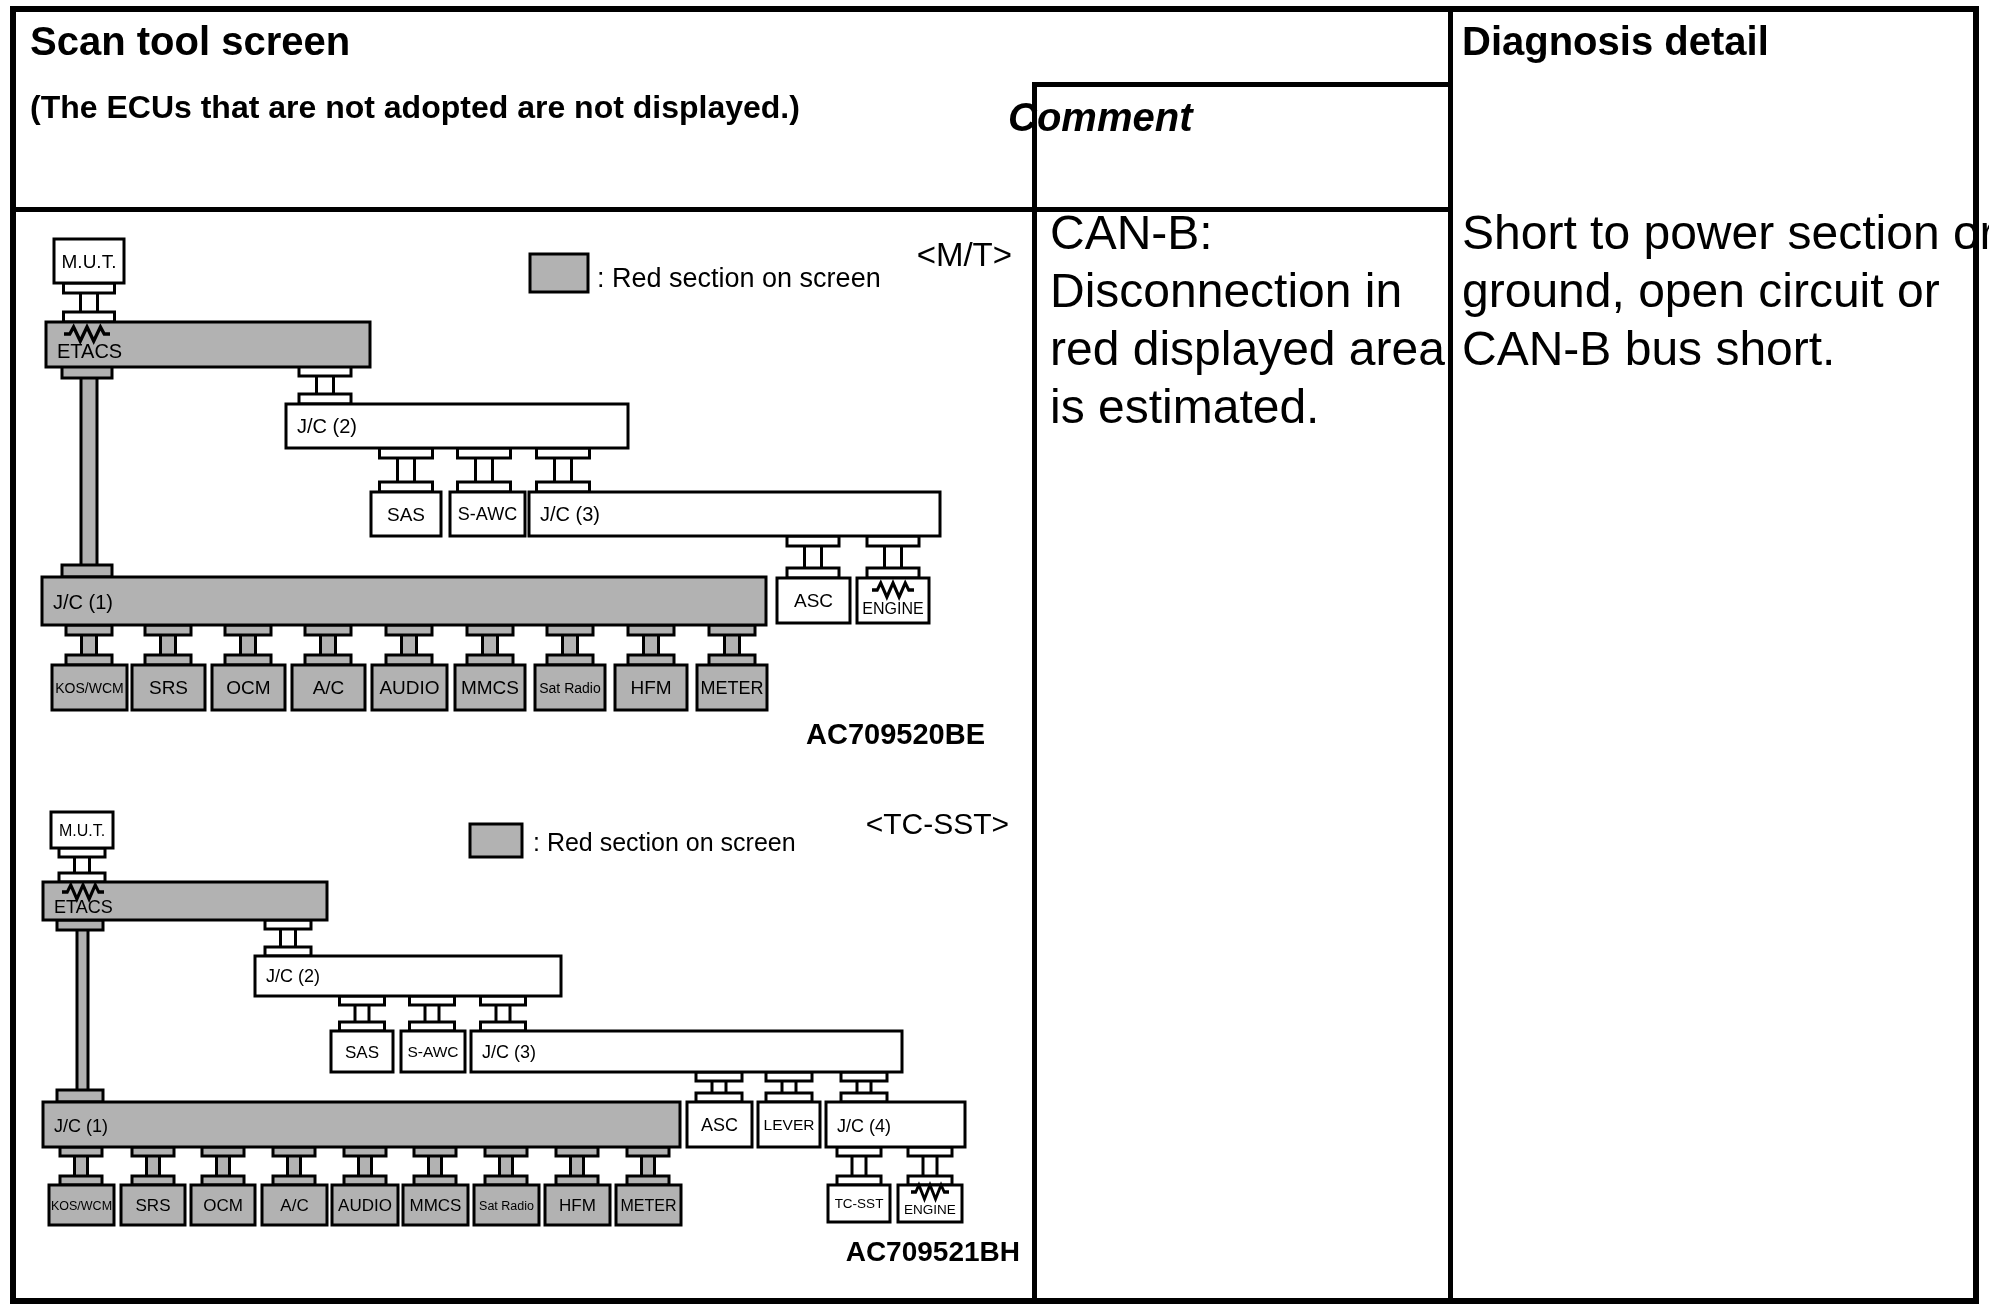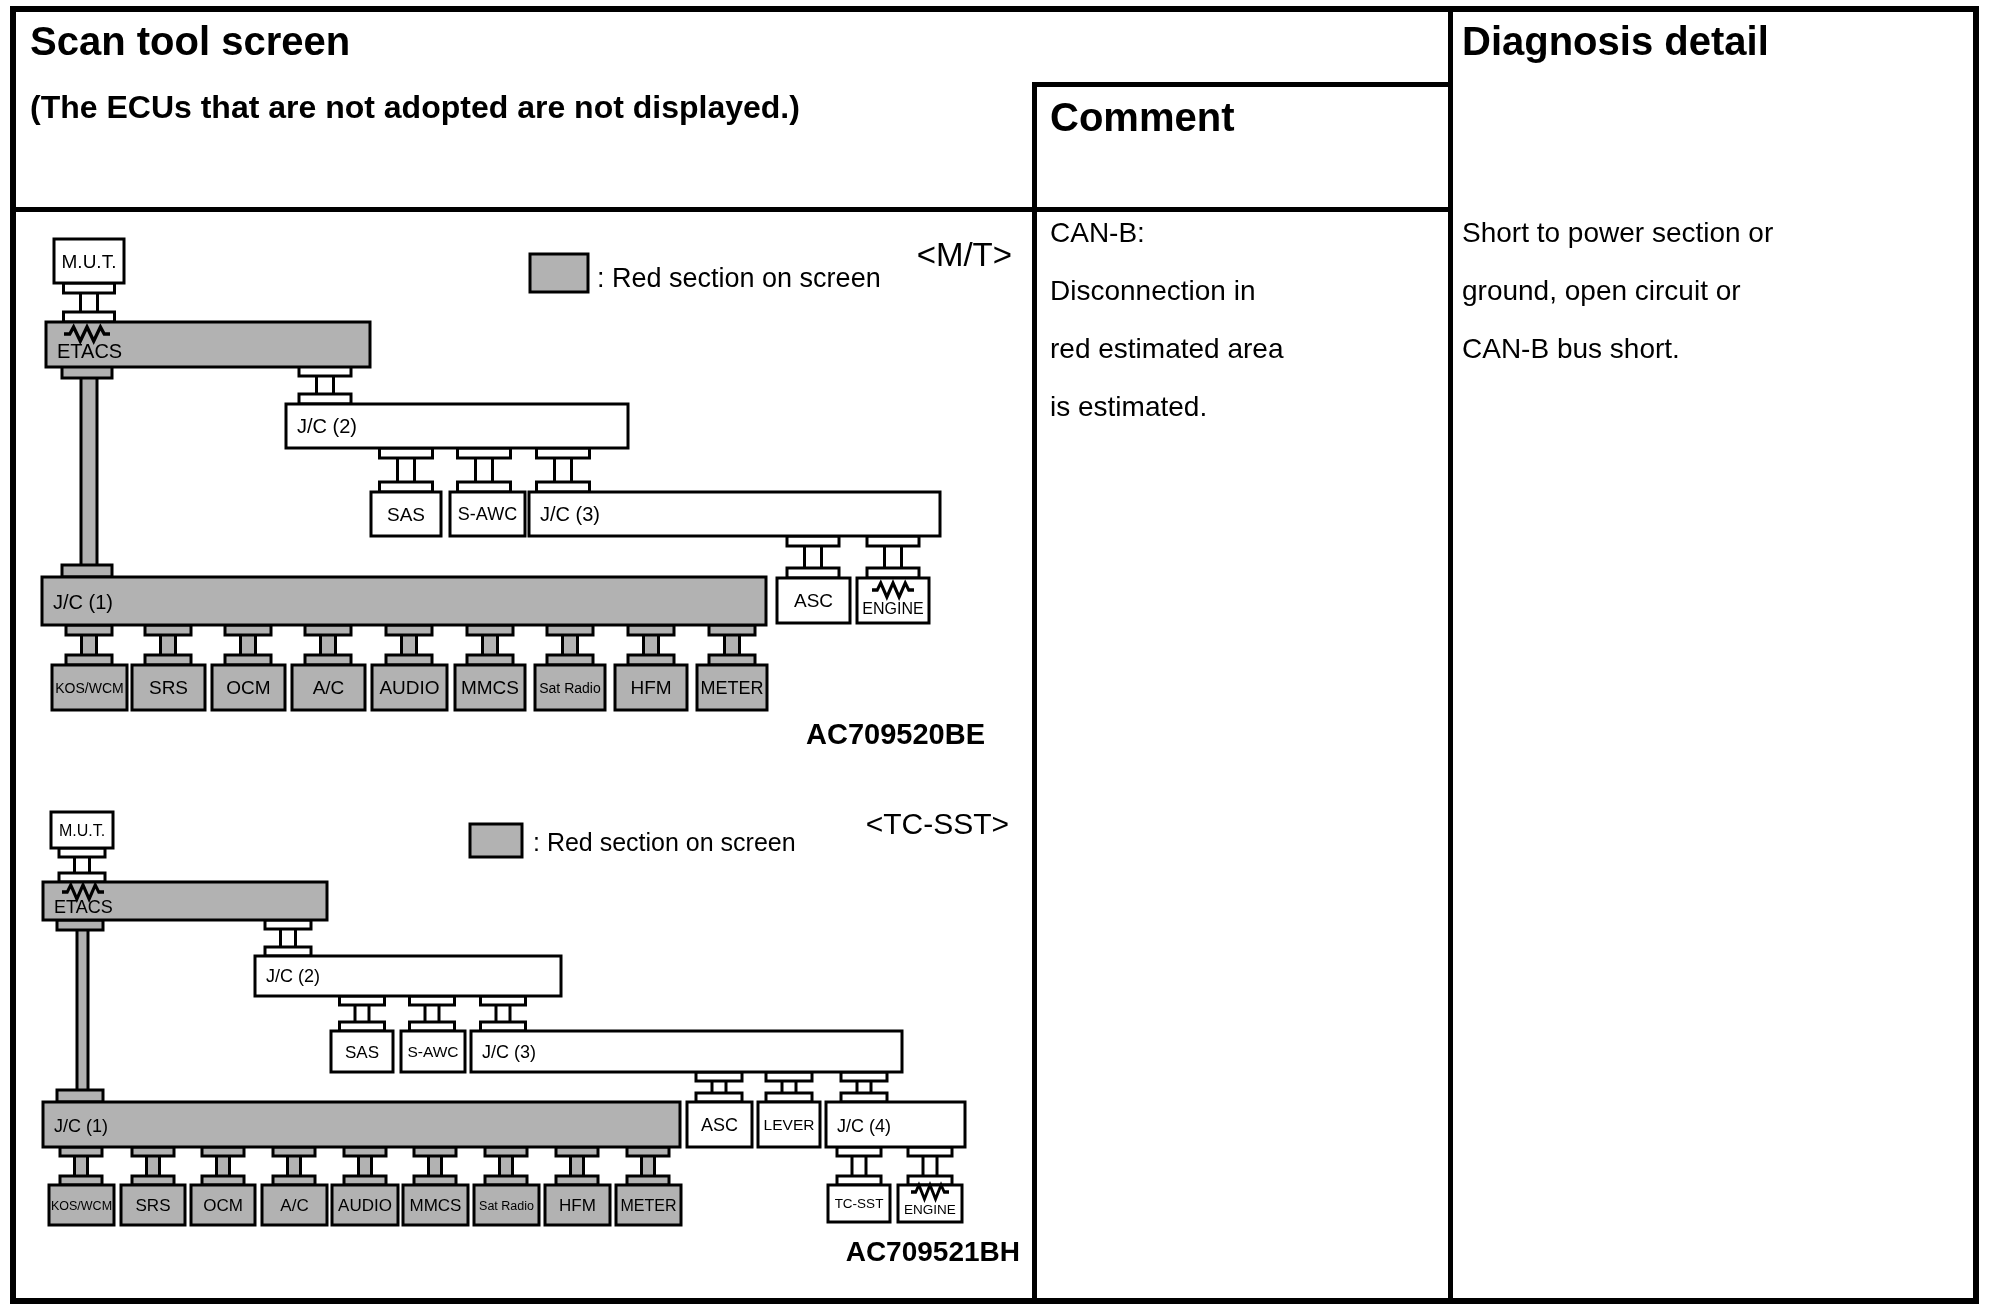--- a/index.html
+++ b/index.html
@@ -4,44 +4,44 @@
 <style>
   html,body{margin:0;padding:0;background:#ffffff;}
   .page{position:relative;width:1989px;height:1314px;background:#ffffff;
         font-family:"Liberation Sans","DejaVu Sans",sans-serif;color:#000;overflow:hidden;border-radius:6px;}
   .abs{position:absolute;}
   .line{position:absolute;background:#000;}
   .outer-border{position:absolute;left:10px;top:6px;width:1969px;height:1298px;
         border:6px solid #000;box-sizing:border-box;}
   .hdr{font-weight:bold;font-size:40px;line-height:1.15;white-space:nowrap;}
   .hdr-wrap{font-weight:bold;font-size:32px;line-height:47px;}
-  .bodytext{font-size:28px;line-height:58px;}
+  .bodytext{font-size:48px;line-height:58px;}
   .bodytext div{white-space:nowrap;}
   svg text{font-family:"Liberation Sans","DejaVu Sans",sans-serif;fill:#000;}
 </style>
 </head>
 <body>
 
 <div class="page">
 
   <div class="outer-border"></div>
   <div class="line" style="left:1448px;top:6px;width:5px;height:1298px;"></div>
   <div class="line" style="left:1032px;top:82px;width:5px;height:1222px;"></div>
   <div class="line" style="left:1032px;top:82px;width:421px;height:5px;"></div>
   <div class="line" style="left:10px;top:207px;width:1438px;height:5px;"></div>
 
   <div class="abs hdr" style="left:30px;top:18px;">Scan tool screen</div>
   <div class="abs hdr-wrap" style="left:30px;top:84px;width:980px;">(The ECUs that are not adopted are not displayed.)</div>
-  <div class="abs hdr" style="left:1050px;top:94px;">Comment</div>
+  <div class="abs hdr" style="left:1008px;top:94px;font-style:italic;">Comment</div>
   <div class="abs hdr" style="left:1462px;top:18px;">Diagnosis detail</div>
 
   <div class="abs bodytext" style="left:1050px;top:204px;width:395px;">
     <div>CAN-B:</div>
     <div>Disconnection in</div>
-    <div>red estimated area</div>
+    <div>red displayed area</div>
     <div>is estimated.</div>
   </div>
 
   <div class="abs bodytext" style="left:1462px;top:204px;width:515px;">
     <div>Short to power section or</div>
     <div>ground, open circuit or</div>
     <div>CAN-B bus short.</div>
   </div>
 
   <svg id="diagram-svg" class="abs" style="left:16px;top:212px;" width="1010" height="1086" viewBox="16 212 1010 1086">

